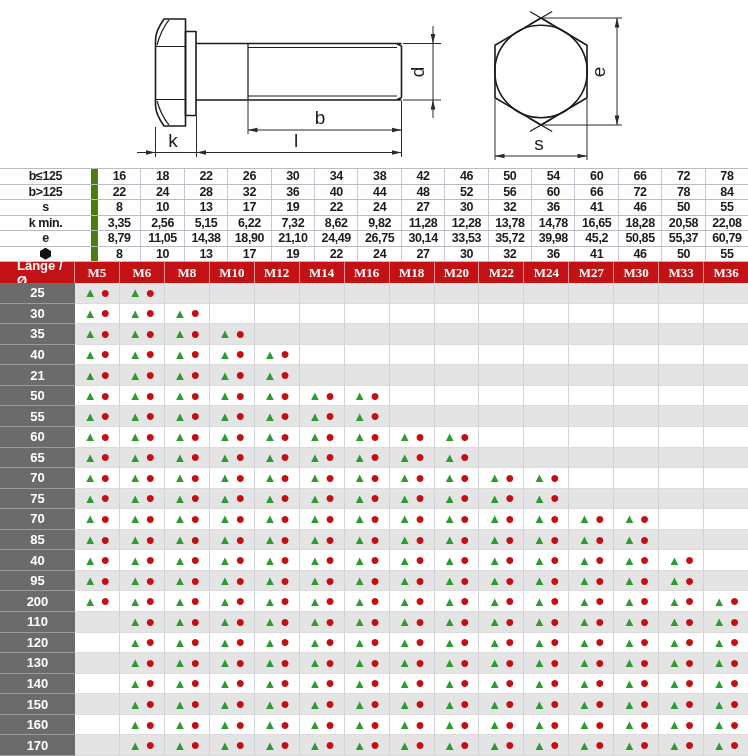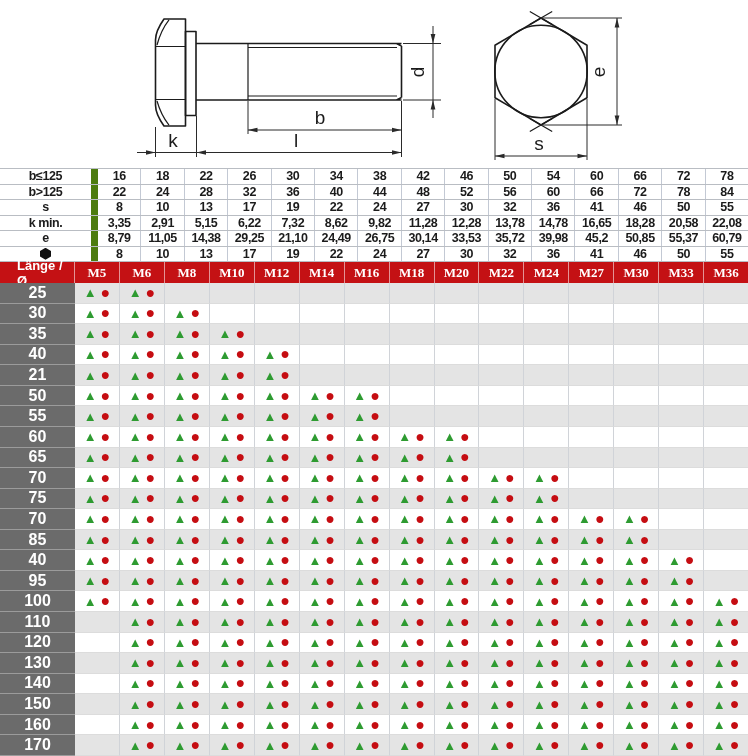--- a/index.html
+++ b/index.html
@@ -22,21 +22,21 @@
   
   .mrow { display: flex; height: 20.57px; }
   .mhead { height: 21px; background: #c41114; }
   .mcell { display: flex; align-items: center; justify-content: center; }
   .mcorner, .mcol { color: #fff; font-weight: bold; font-size: 13px;
                     border-right: 1px solid rgba(255,255,255,.55); }
   .mcorner { width: 75px; padding-left: 17px; }
   .mcol { flex: 1; font-family: Liberation Serif, serif; }
   .mcol:last-child { border-right: none; }
   .mlabel { width: 75px; background: #6b6b6b; color: #fff; font-weight: bold;
-            font-size: 16px; border-bottom: 1px solid #9b9b9b; }
+            font-size: 13px; border-bottom: 1px solid #9b9b9b; }
   .mdata { flex: 1; gap: 4px; border-right: 1px solid #d0d3d8; border-bottom: 1px solid #dcdcdc; }
   .mdata:last-child { border-right: none; }
   .even .mdata { background: #e4e4e4; }
   .odd  .mdata { background: #ffffff; }
   .tri { color: #2e9b31; font-size: 13px; line-height: 1; }
   .dot { color: #c50d12; font-size: 16px; line-height: 1; }
 </style>
 </head>
 <body>
 
@@ -152,41 +152,41 @@
       <div class="dcell dval">32</div>
       <div class="dcell dval">36</div>
       <div class="dcell dval">41</div>
       <div class="dcell dval">46</div>
       <div class="dcell dval">50</div>
       <div class="dcell dval">55</div>
     </div>
     <div class="drow">
       <div class="dcell dlabel">k min.</div>
       <div class="dcell dval">3,35</div>
-      <div class="dcell dval">2,91</div>
+      <div class="dcell dval">2,56</div>
       <div class="dcell dval">5,15</div>
       <div class="dcell dval">6,22</div>
       <div class="dcell dval">7,32</div>
       <div class="dcell dval">8,62</div>
       <div class="dcell dval">9,82</div>
       <div class="dcell dval">11,28</div>
       <div class="dcell dval">12,28</div>
       <div class="dcell dval">13,78</div>
       <div class="dcell dval">14,78</div>
       <div class="dcell dval">16,65</div>
       <div class="dcell dval">18,28</div>
       <div class="dcell dval">20,58</div>
       <div class="dcell dval">22,08</div>
     </div>
     <div class="drow">
       <div class="dcell dlabel">e</div>
       <div class="dcell dval">8,79</div>
       <div class="dcell dval">11,05</div>
       <div class="dcell dval">14,38</div>
-      <div class="dcell dval">29,25</div>
+      <div class="dcell dval">18,90</div>
       <div class="dcell dval">21,10</div>
       <div class="dcell dval">24,49</div>
       <div class="dcell dval">26,75</div>
       <div class="dcell dval">30,14</div>
       <div class="dcell dval">33,53</div>
       <div class="dcell dval">35,72</div>
       <div class="dcell dval">39,98</div>
       <div class="dcell dval">45,2</div>
       <div class="dcell dval">50,85</div>
       <div class="dcell dval">55,37</div>
@@ -878,21 +878,21 @@
         <span class="tri">▲</span>
         <span class="dot">●</span>
       </div>
       <div class="mcell mdata">
         <span class="tri">▲</span>
         <span class="dot">●</span>
       </div>
       <div class="mcell mdata"></div>
   </div>
   <div class="mrow odd">
-    <div class="mcell mlabel">100</div>
+    <div class="mcell mlabel">200</div>
     <div class="mcell mdata">
         <span class="tri">▲</span>
         <span class="dot">●</span>
       </div>
       <div class="mcell mdata">
         <span class="tri">▲</span>
         <span class="dot">●</span>
       </div>
       <div class="mcell mdata">
         <span class="tri">▲</span>

